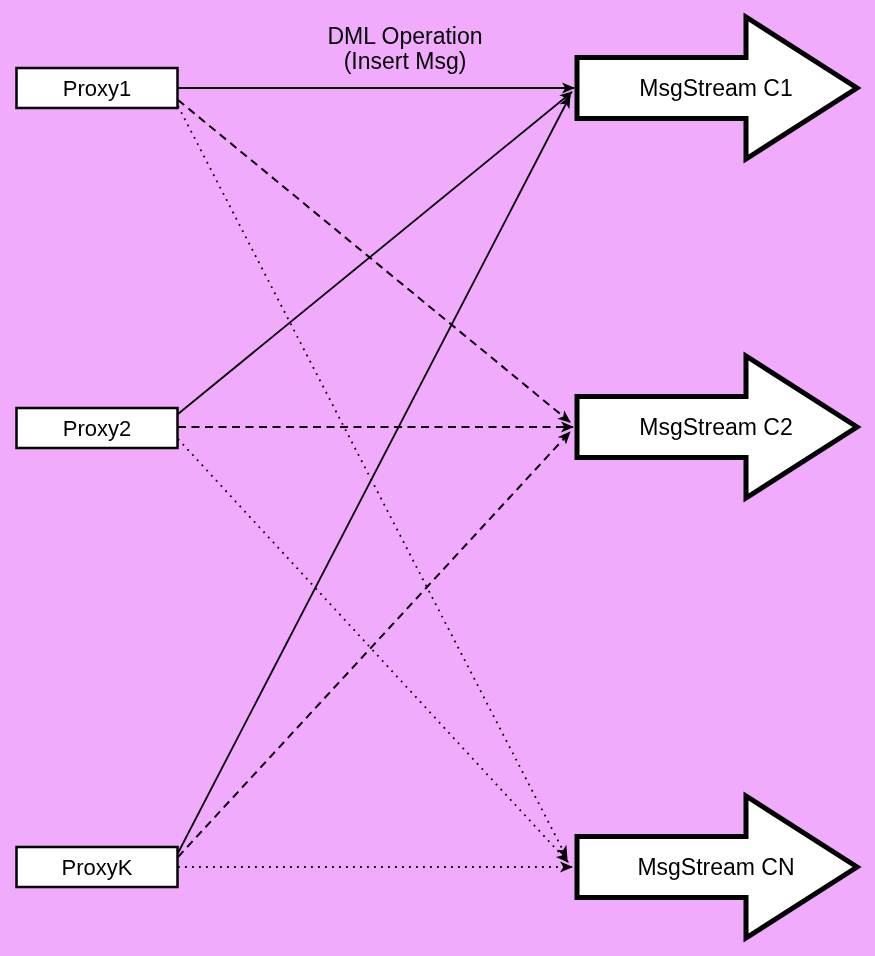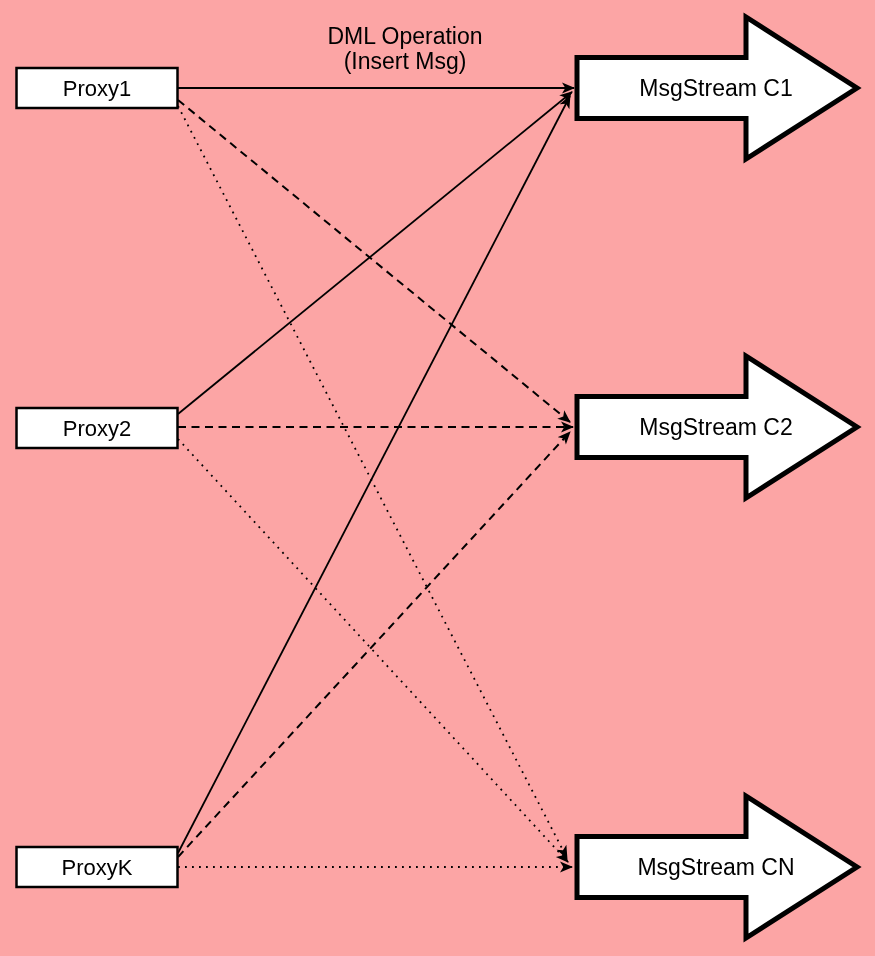--- a/index.html
+++ b/index.html
@@ -4,21 +4,21 @@
 <style>
   html, body {
     margin: 0;
     padding: 0;
     background: #ffffff;
   }
   .canvas {
     position: relative;
     width: 875px;
     height: 956px;
-    background: #fca5a5;
+    background: #f0abfc;
     overflow: hidden;
   }
   svg { display: block; }
   .diagram-text {
     font-family: "Liberation Sans", sans-serif;
     fill: #000000;
   }
   .title-text { font-size: 23px; }
   .node-label { font-size: 22px; }
   .stream-label { font-size: 23px; }

